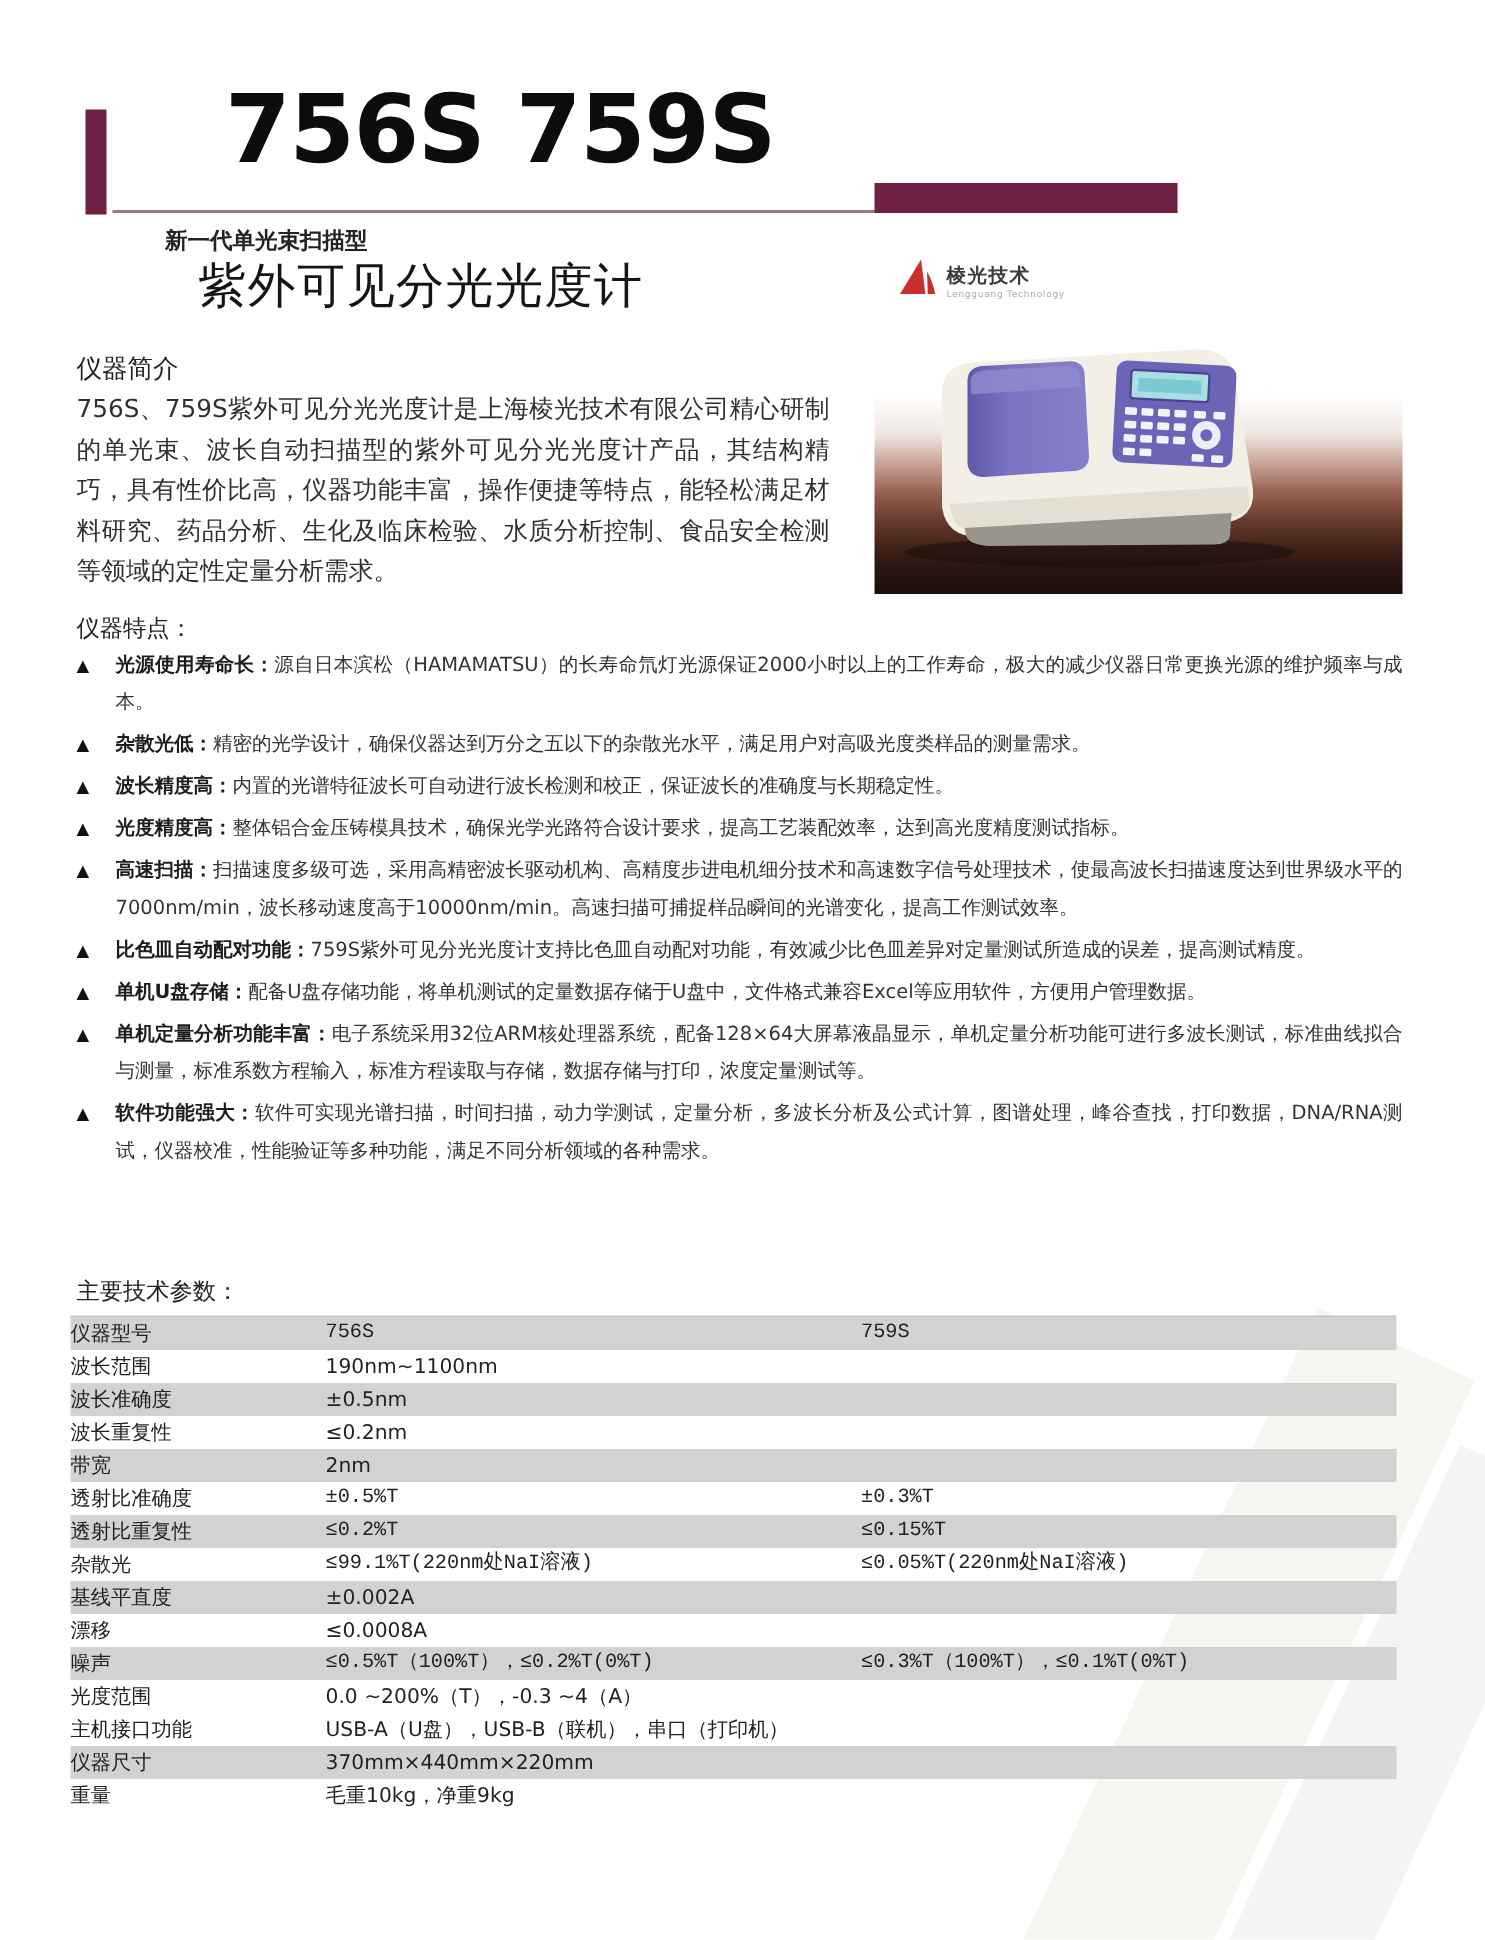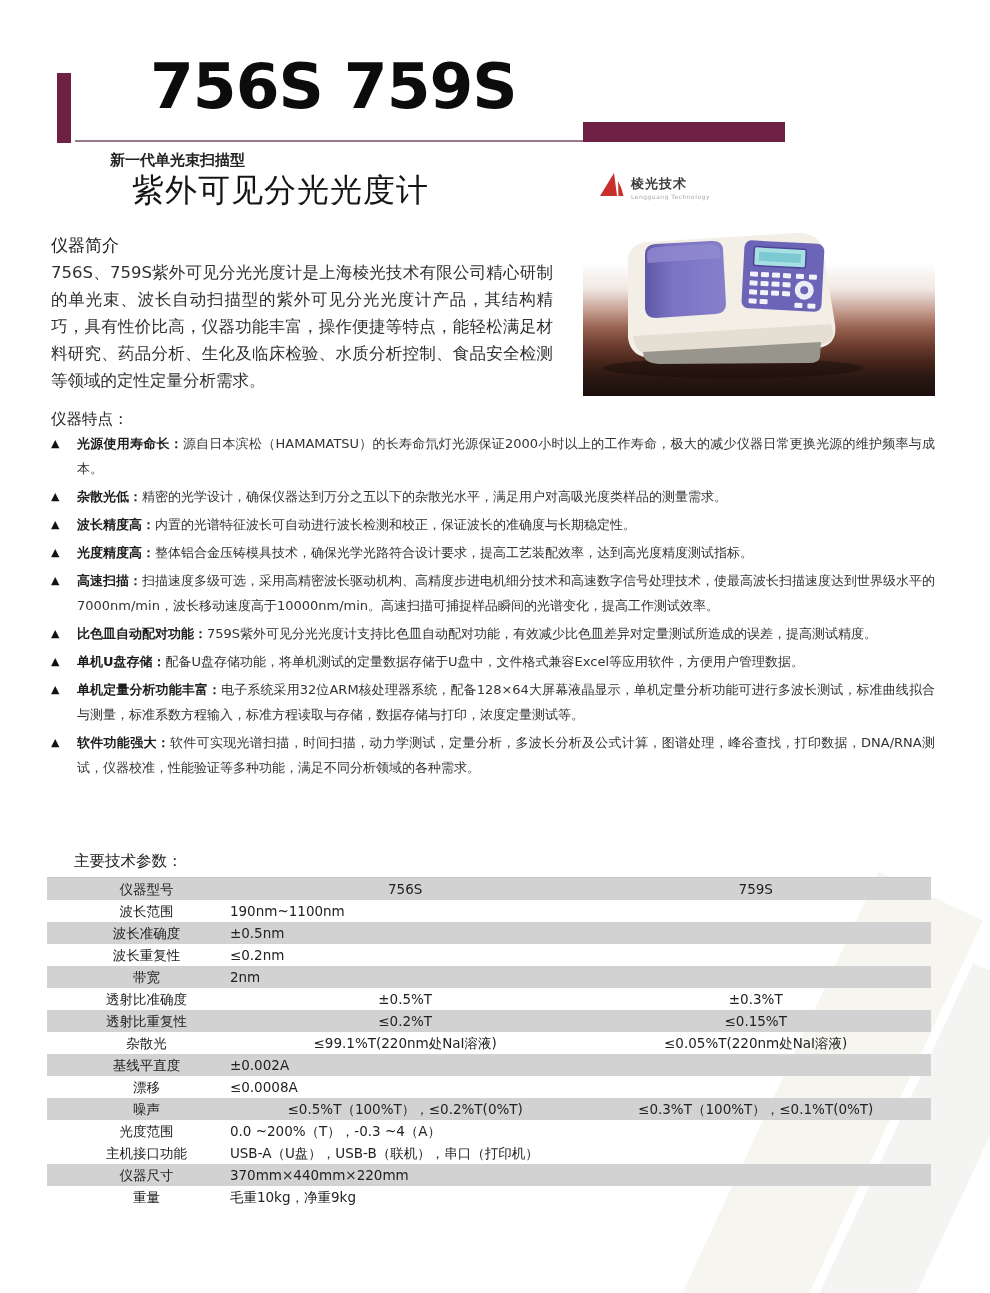--- a/index.html
+++ b/index.html
@@ -40,26 +40,26 @@
 
   
   .feat-h{left:51px;top:409px;font-size:15.5px;color:#222;}
   .feats{left:51px;top:431px;width:884px;}
   .feat{display:flex;margin-bottom:3px;}
   .tri{width:26px;flex:0 0 26px;font-size:11px;color:#111;line-height:25px;}
   .ftext{width:858px;font-size:13px;line-height:25px;color:#333;text-align:justify;}
   .ftitle{color:#1d1d1d;}
 
   
-  .spec-h{left:51px;top:851px;font-size:15.5px;color:#222;margin-left:23px;}
+  .spec-h{left:51px;top:851px;font-size:15.5px;color:#222;}
   .table{left:47px;top:877px;width:884px;border-top:1px solid #c6c6c6;}
   .trow{display:flex;height:22px;line-height:22px;font-size:13.5px;color:#222;}
   .trow.g{background:#d2d2d2;}
-  .tlabel{width:170px;text-align:center;padding-left:16px;}
-  .thalf{width:357px;text-align:center;}
+  .tlabel{width:170px;text-align:left;}
+  .thalf{width:357px;font-family:Liberation Mono, monospace;}
   .tspan{width:714px;text-align:left;}
 </style>
 </head>
 <body>
 
 <div class="wm wm1"></div>
 <div class="wm wm2"></div>
 
 <div class="layer bar-left"></div>
 <div class="layer h-rule"></div>

